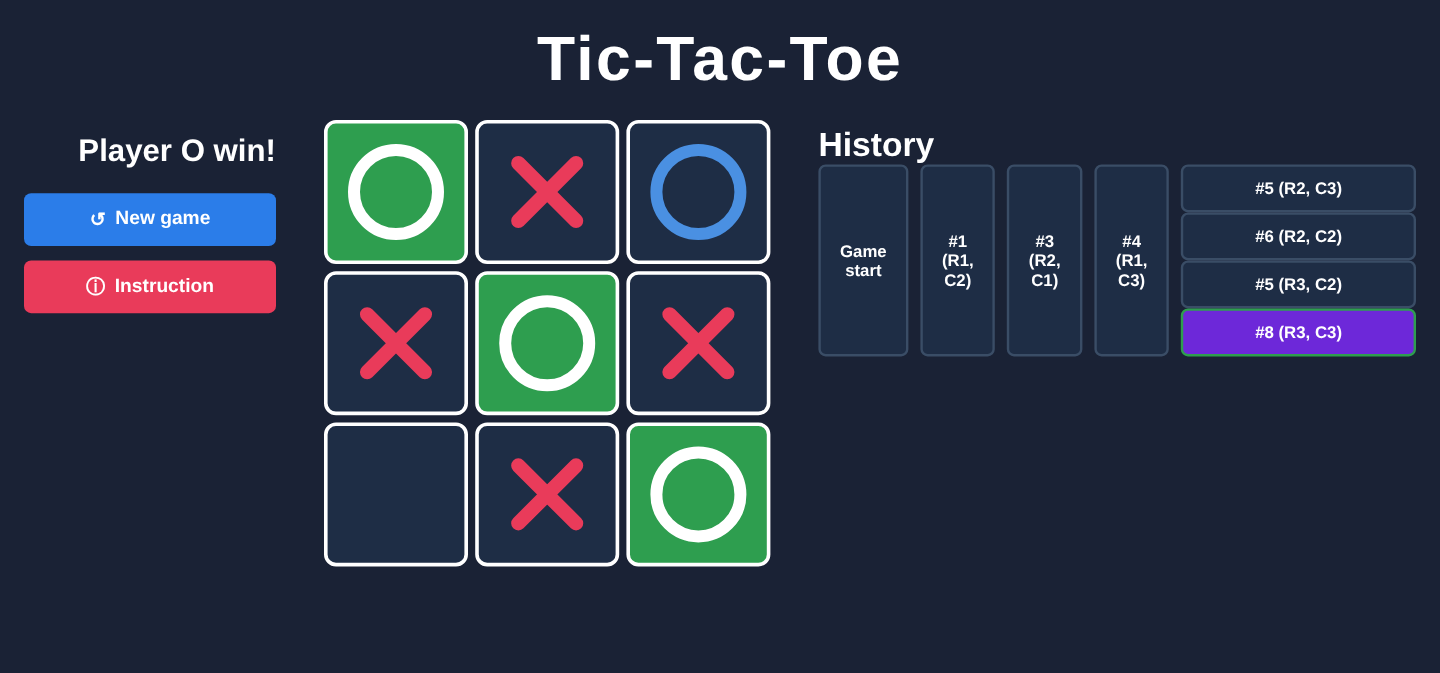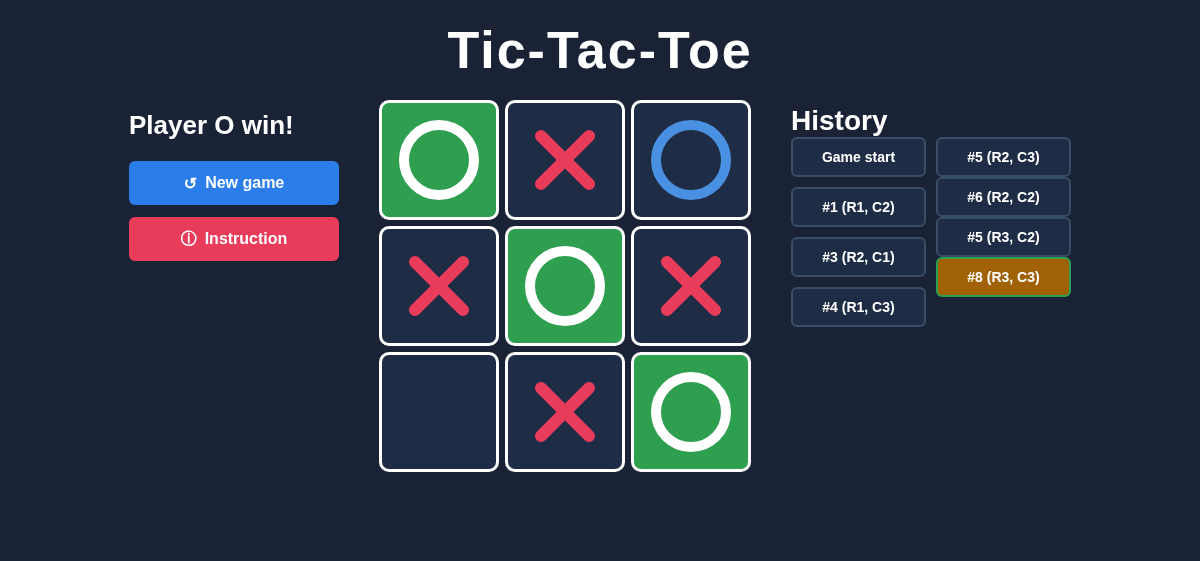--- a/index.html
+++ b/index.html
@@ -30,21 +30,21 @@
       align-items: flex-start;
       gap: 40px;
       width: 100%;
       justify-content: center;
     }
 
     
     .left-panel {
       display: flex;
       flex-direction: column;
-      align-items: flex-start;
+      align-items: flex-end;
       min-width: 210px;
       padding-top: 10px;
     }
 
     .win-message {
       font-size: 26px;
       font-weight: 900;
       color: #ffffff;
       margin-bottom: 20px;
     }
@@ -164,21 +164,21 @@
       border-radius: 6px;
       color: #ffffff;
       font-size: 14px;
       font-weight: 600;
       padding: 10px 16px;
       cursor: pointer;
       text-align: center;
     }
 
     .history-btn.active {
-      background-color: #a16207;
+      background-color: #6d28d9;
       border-color: #2e9e4f;
     }
 
     .history-btn.game-start {
       background-color: #1e2d45;
       border-color: #3a4d66;
     }
   </style>
 </head>
 <body>
@@ -228,21 +228,21 @@
     </div>
     <div class="cell green-bg">
       <div class="o-symbol"></div>
     </div>
   </div>
 
   <div class="history-panel">
     <div class="history-title">History</div>
     <div class="history-grid">
 
-      <div style="display:flex;flex-direction:column;gap:10px;">
+      <div style="display:flex;gap:10px;">
         <button class="history-btn game-start">Game start</button>
         <button class="history-btn">#1 (R1, C2)</button>
         <button class="history-btn">#3 (R2, C1)</button>
         <button class="history-btn">#4 (R1, C3)</button>
       </div>
 
       <div style="display:flex;flex-direction:column;">
         <button class="history-btn">#5 (R2, C3)</button>
         <button class="history-btn">#6 (R2, C2)</button>
         <button class="history-btn">#5 (R3, C2)</button>

